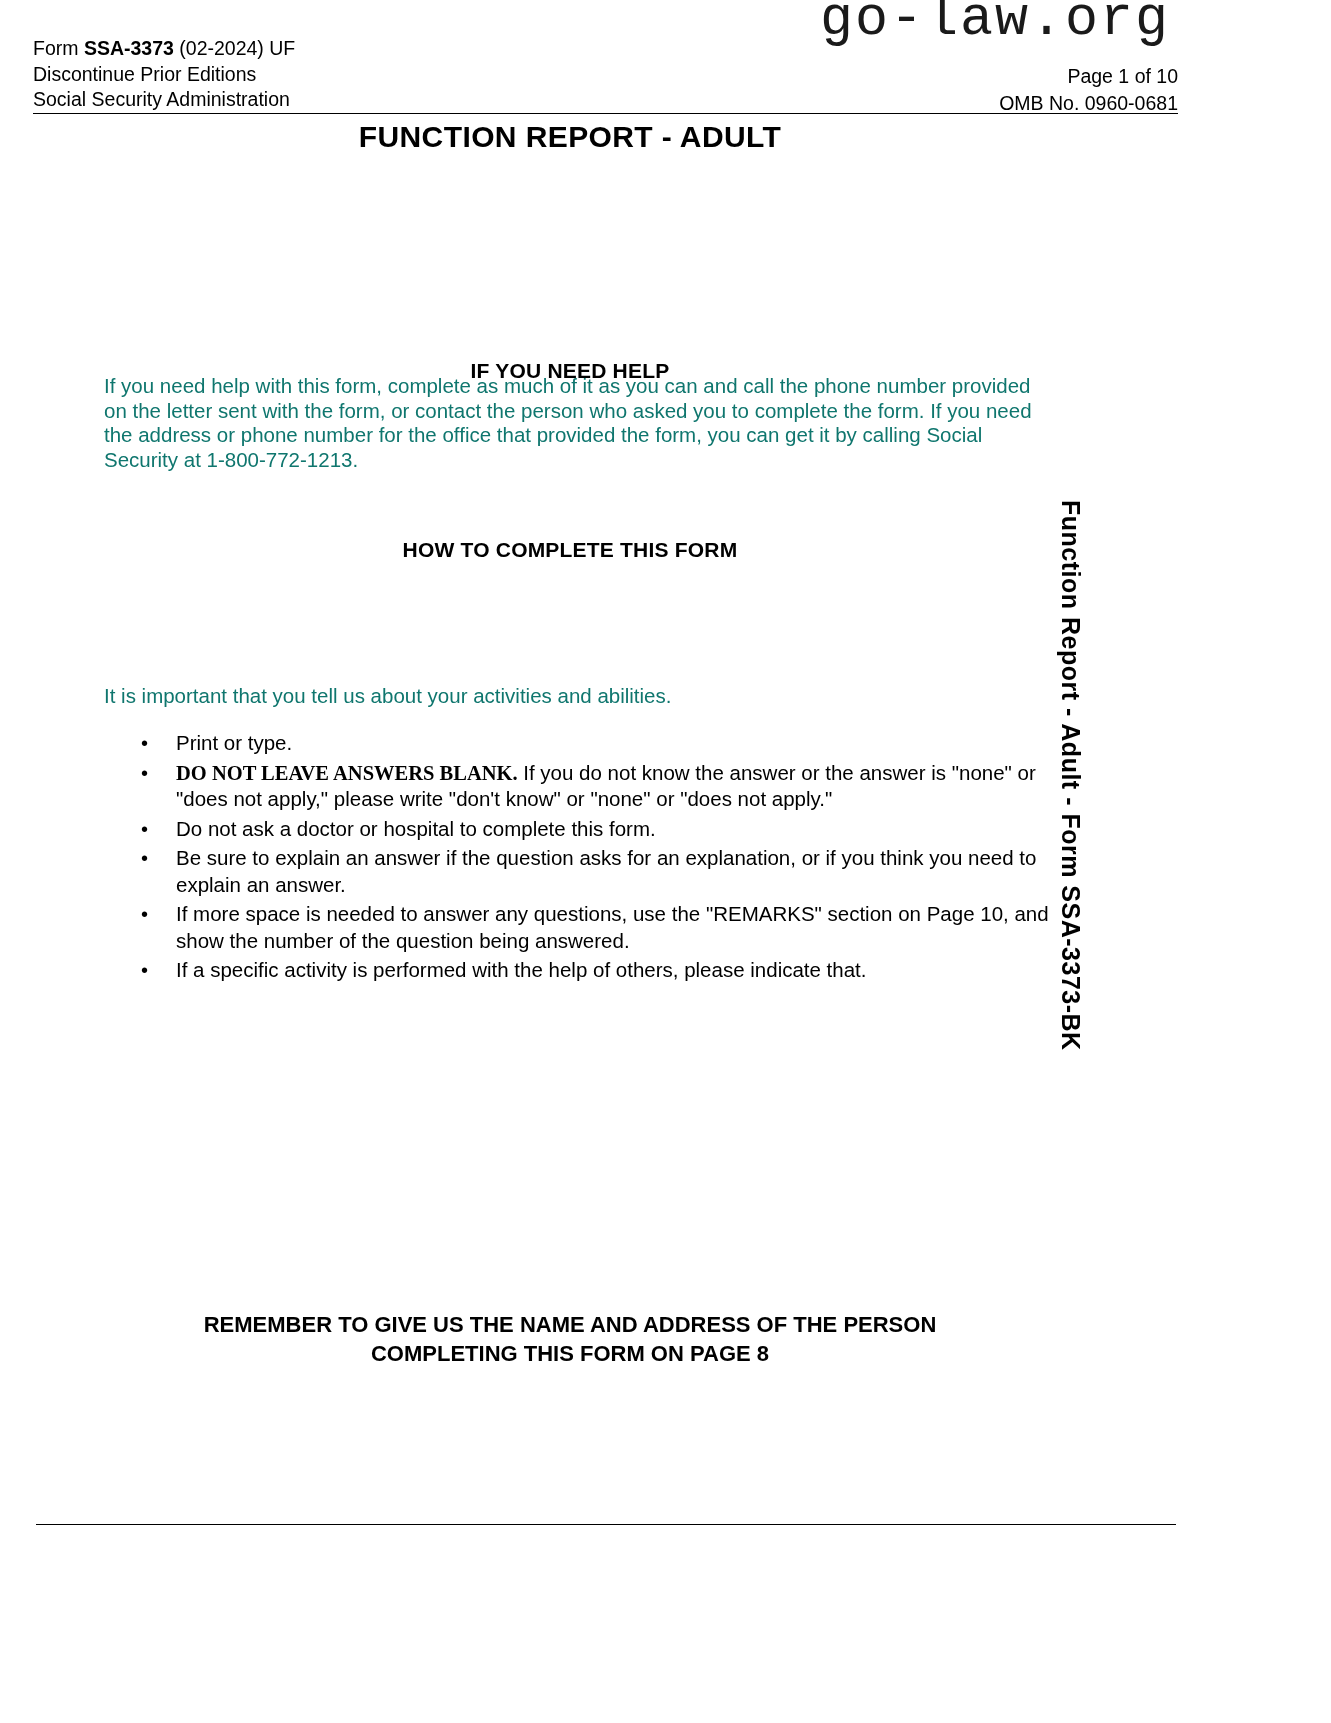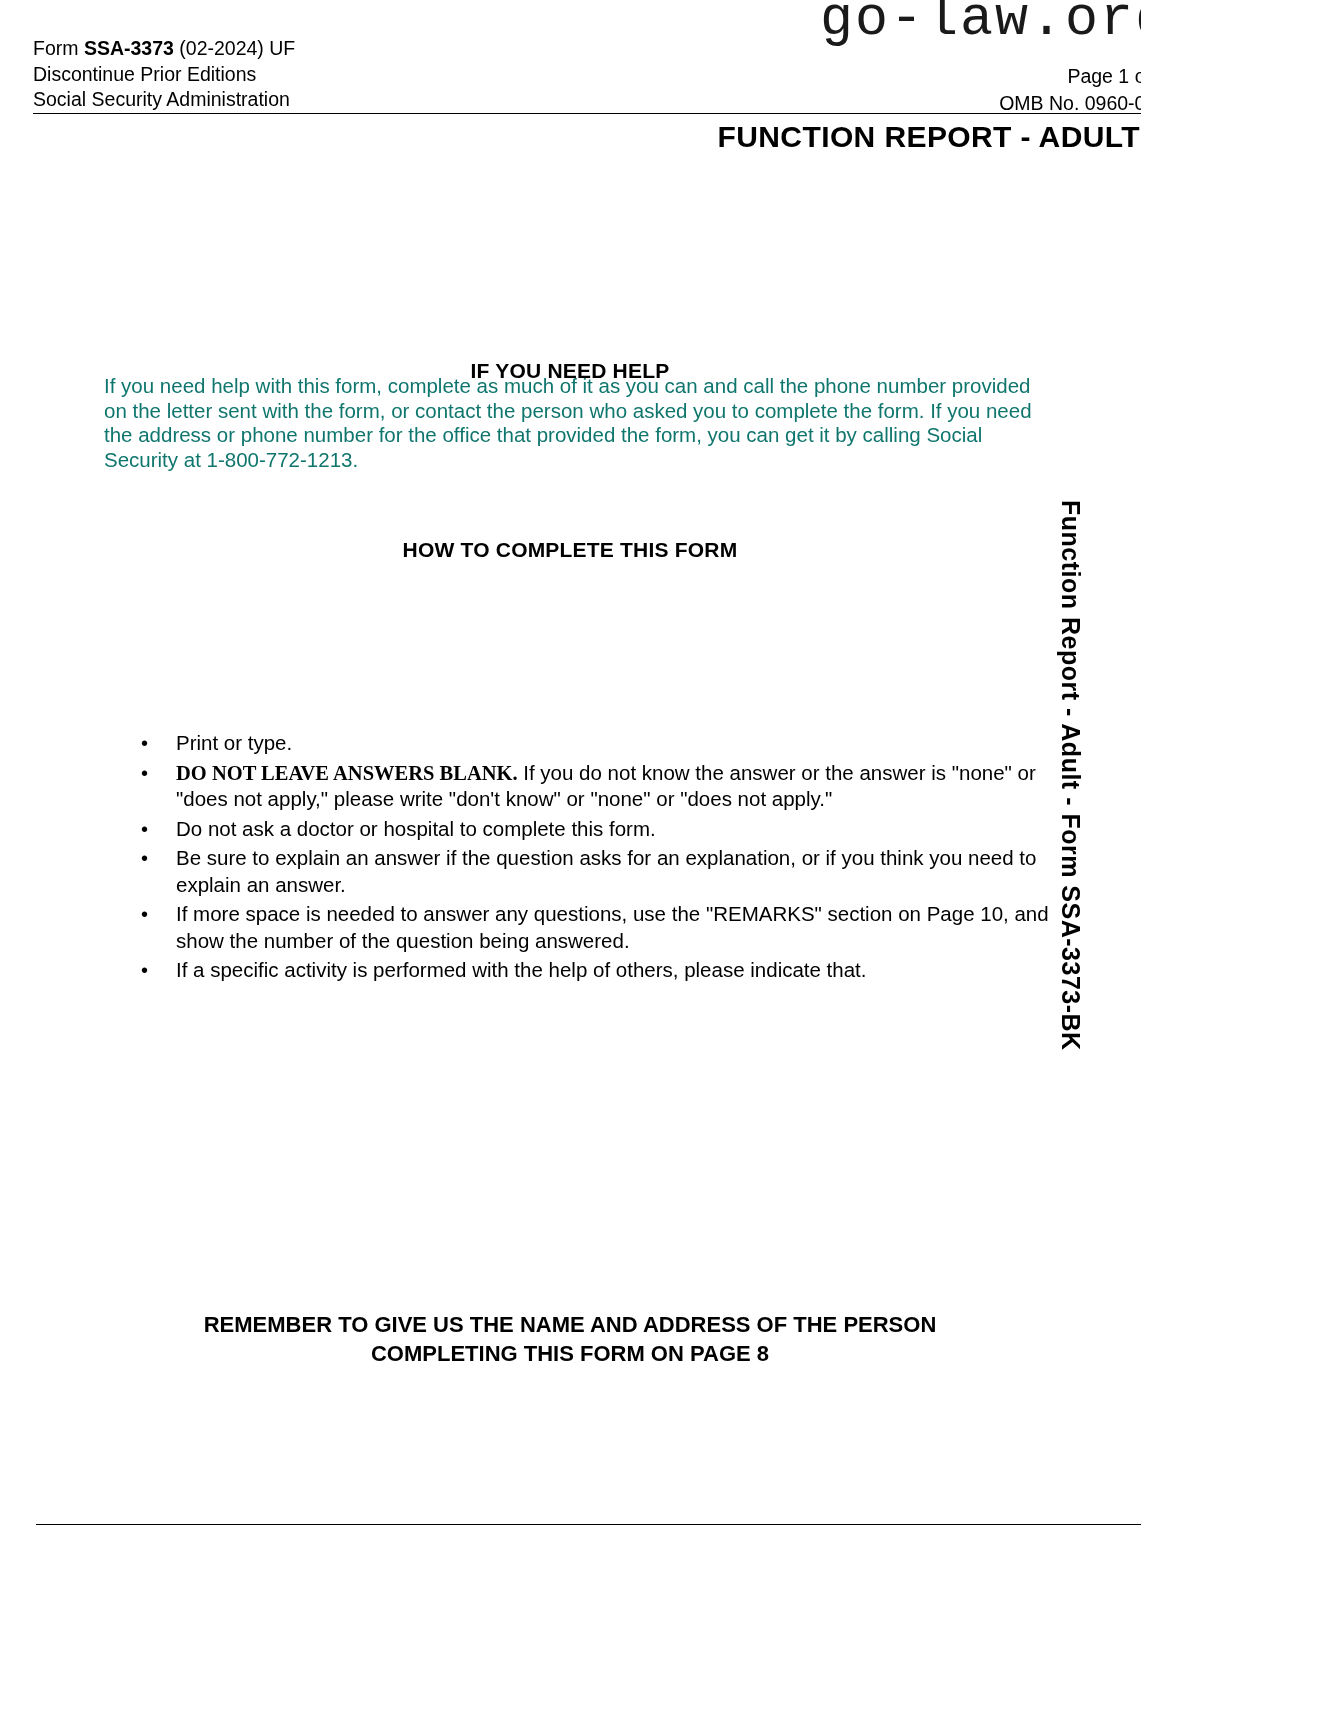--- a/index.html
+++ b/index.html
@@ -10,20 +10,21 @@
   body {
     font-family: "Liberation Sans", sans-serif;
     color: #000000;
   }
   #page {
     position: relative;
     width: 1141px;
     height: 1723px;
     background: #ffffff;
     overflow: hidden;
+    padding-left: 44px;
   }
 
   
   .header {
     position: absolute;
     left: 33px;
     top: 36px;
     width: 1145px;
   }
   .hdr-left {
@@ -78,21 +79,21 @@
     font-weight: bold;
     transform: scaleX(0.88);
     transform-origin: center center;
     white-space: nowrap;
   }
   .title {
     position: absolute;
     top: 120px;
     left: 0;
     width: 1140px;
-    text-align: right;
+    text-align: center;
     font-size: 30px;
     letter-spacing: 0.4px;
   }
   .subtitle {
     position: absolute;
     top: 194px;
     left: 0;
     width: 1140px;
     text-align: center;
     font-size: 25.5px;
@@ -214,20 +215,21 @@
 
 
   <div class="sec-head sec-head-help">
     <span class="cond">IF YOU NEED HELP</span>
   </div>
   <div class="body-text p-help">If you need help with this form, complete as much of it as you can and call the phone number provided on the letter sent with the form, or contact the person who asked you to complete the form. If you need the address or phone number for the office that provided the form, you can get it by calling Social Security at 1-800-772-1213.</div>
 
   <div class="sec-head sec-head-how">
     <span class="cond">HOW TO COMPLETE THIS FORM</span>
   </div>
+  <div class="body-text p-important">It is important that you tell us about your activities and abilities.</div>
 
   <ul class="bullets">
     <li>
       <span class="dot">•</span>
       <span class="strong"></span><span>Print or type.</span>
     </li>
     <li>
       <span class="dot">•</span>
       <span class="strong">DO NOT LEAVE ANSWERS BLANK.</span><span> If you do not know the answer or the answer is "none" or "does not apply," please write "don't know" or "none" or "does not apply."</span>
     </li>

